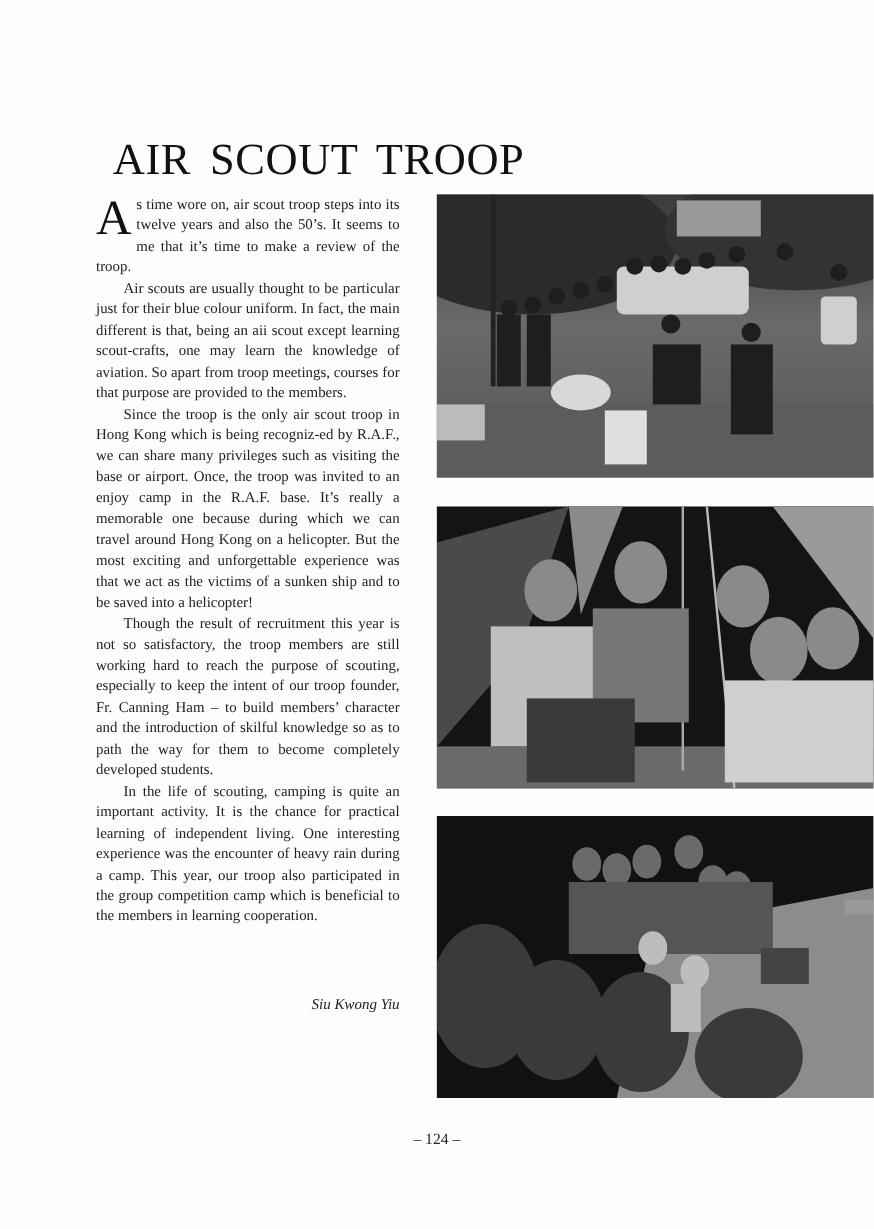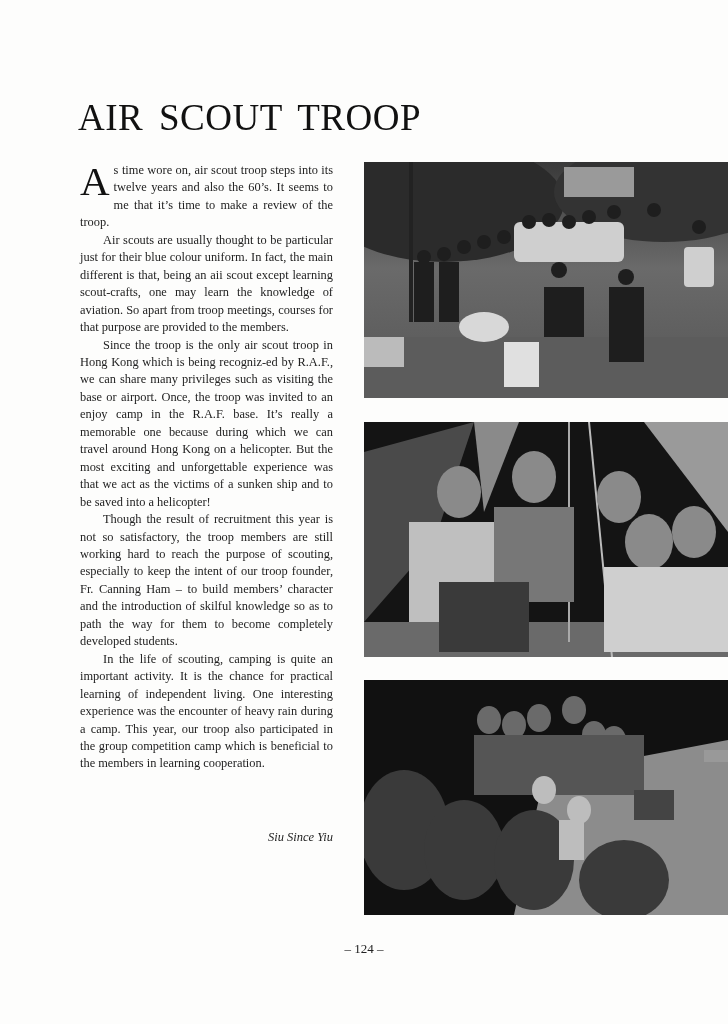--- a/index.html
+++ b/index.html
@@ -1,46 +1,46 @@
 <!DOCTYPE html>
 <html><head>
 <meta charset="utf-8">
 <style>
   html, body { margin:0; padding:0; }
   body { width:728px; height:1024px; background:#fdfdfc; position:relative; overflow:hidden;
          font-family:"Liberation Serif","DejaVu Serif",serif; color:#1a1a1a; }
   .title { position:absolute; left:78px; top:96px; font-size:37px; letter-spacing:0.5px;
-           font-weight:normal; margin:0; color:#111; word-spacing:6px; }
+           font-weight:normal; margin:16px; color:#111; word-spacing:6px; }
   .article { position:absolute; left:80px; top:162px; width:253px; font-size:12.4px; line-height:17.45px;
              text-align:justify; color:#222; }
   .article p { margin:0; text-indent:23px; }
   .article p.first { text-indent:0; }
   .dropcap { float:left; font-size:41px; line-height:32px; margin:3px 4px 0 0; color:#111; }
   .sig { position:absolute; left:80px; width:253px; top:830px; text-align:right; font-style:italic; font-size:12.5px; color:#222; }
   .photo { position:absolute; left:364px; width:364px; overflow:hidden; background:#555; }
   .photo svg { display:block; width:100%; height:100%; }
   #photo1 { top:162px; height:236px; }
   #photo2 { top:422px; height:235px; }
   #photo3 { top:680px; height:235px; }
   .pagenum { position:absolute; left:0; width:728px; top:941px; text-align:center; font-size:13px; color:#222; }
 </style>
 </head>
 <body>
 
 <h1 class="title">AIR SCOUT TROOP</h1>
 
 <div class="article">
-  <p class="first"><span class="dropcap">A</span><span>s time wore on, air scout troop steps into its twelve years and also the 60’s. It seems to me that it’s time to make a review of the troop.</span></p>
+  <p class="first"><span class="dropcap">A</span><span>s time wore on, air scout troop steps into its twelve years and also the 50’s. It seems to me that it’s time to make a review of the troop.</span></p>
   <p>Air scouts are usually thought to be particular just for their blue colour uniform. In fact, the main different is that, being an aii scout except learning scout-crafts, one may learn the knowledge of aviation. So apart from troop meetings, courses for that purpose are provided to the members.</p>
   <p>Since the troop is the only air scout troop in Hong Kong which is being recogniz-ed by R.A.F., we can share many privileges such as visiting the base or airport. Once, the troop was invited to an enjoy camp in the R.A.F. base. It’s really a memorable one because during which we can travel around Hong Kong on a helicopter. But the most exciting and unforgettable experience was that we act as the victims of a sunken ship and to be saved into a helicopter!</p>
   <p>Though the result of recruitment this year is not so satisfactory, the troop members are still working hard to reach the purpose of scouting, especially to keep the intent of our troop founder, Fr. Canning Ham – to build members’ character and the introduction of skilful knowledge so as to path the way for them to become completely developed students.</p>
   <p>In the life of scouting, camping is quite an important activity. It is the chance for practical learning of independent living. One interesting experience was the encounter of heavy rain during a camp. This year, our troop also participated in the group competition camp which is beneficial to the members in learning cooperation.</p>
 </div>
 
-<div class="sig">Siu Since Yiu</div>
+<div class="sig">Siu Kwong Yiu</div>
 
 <div class="photo" id="photo1" title="Group photo of air scout troop outdoors with a dog">
   <svg viewBox="0 0 364 236" preserveAspectRatio="none">
     <defs>
       <linearGradient id="g1" x1="0" y1="0" x2="0" y2="1">
         <stop offset="0" stop-color="#3a3a3a"></stop>
           <stop offset="0.45" stop-color="#6a6a6a"></stop>
           <stop offset="1" stop-color="#555"></stop>
       </linearGradient>
     </defs>

